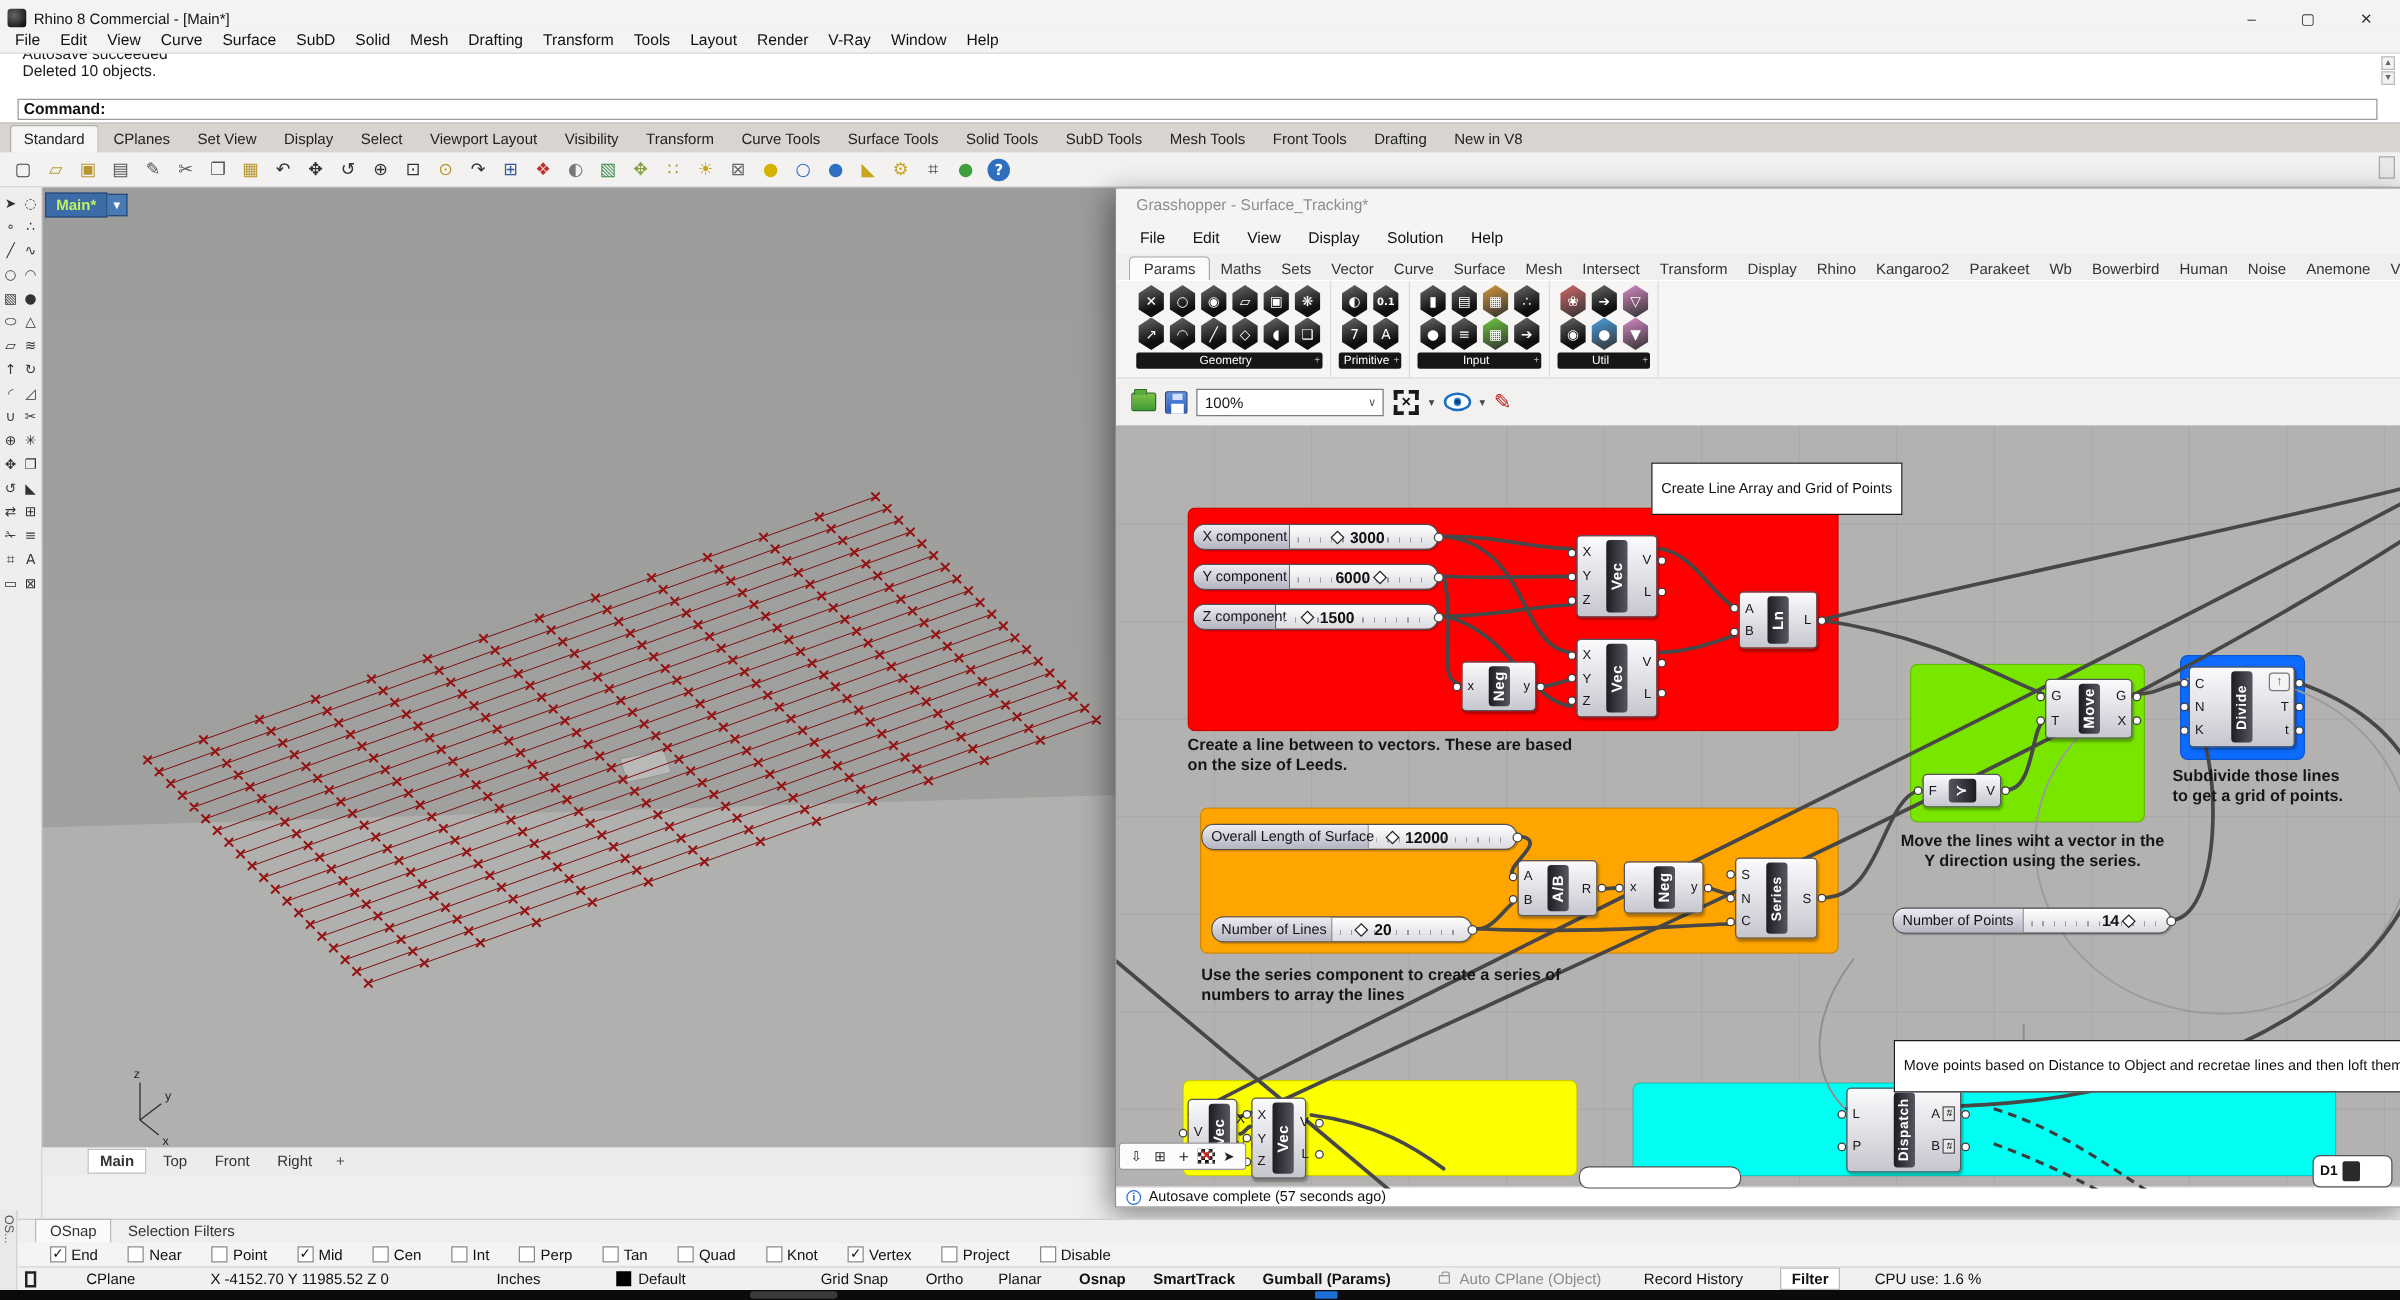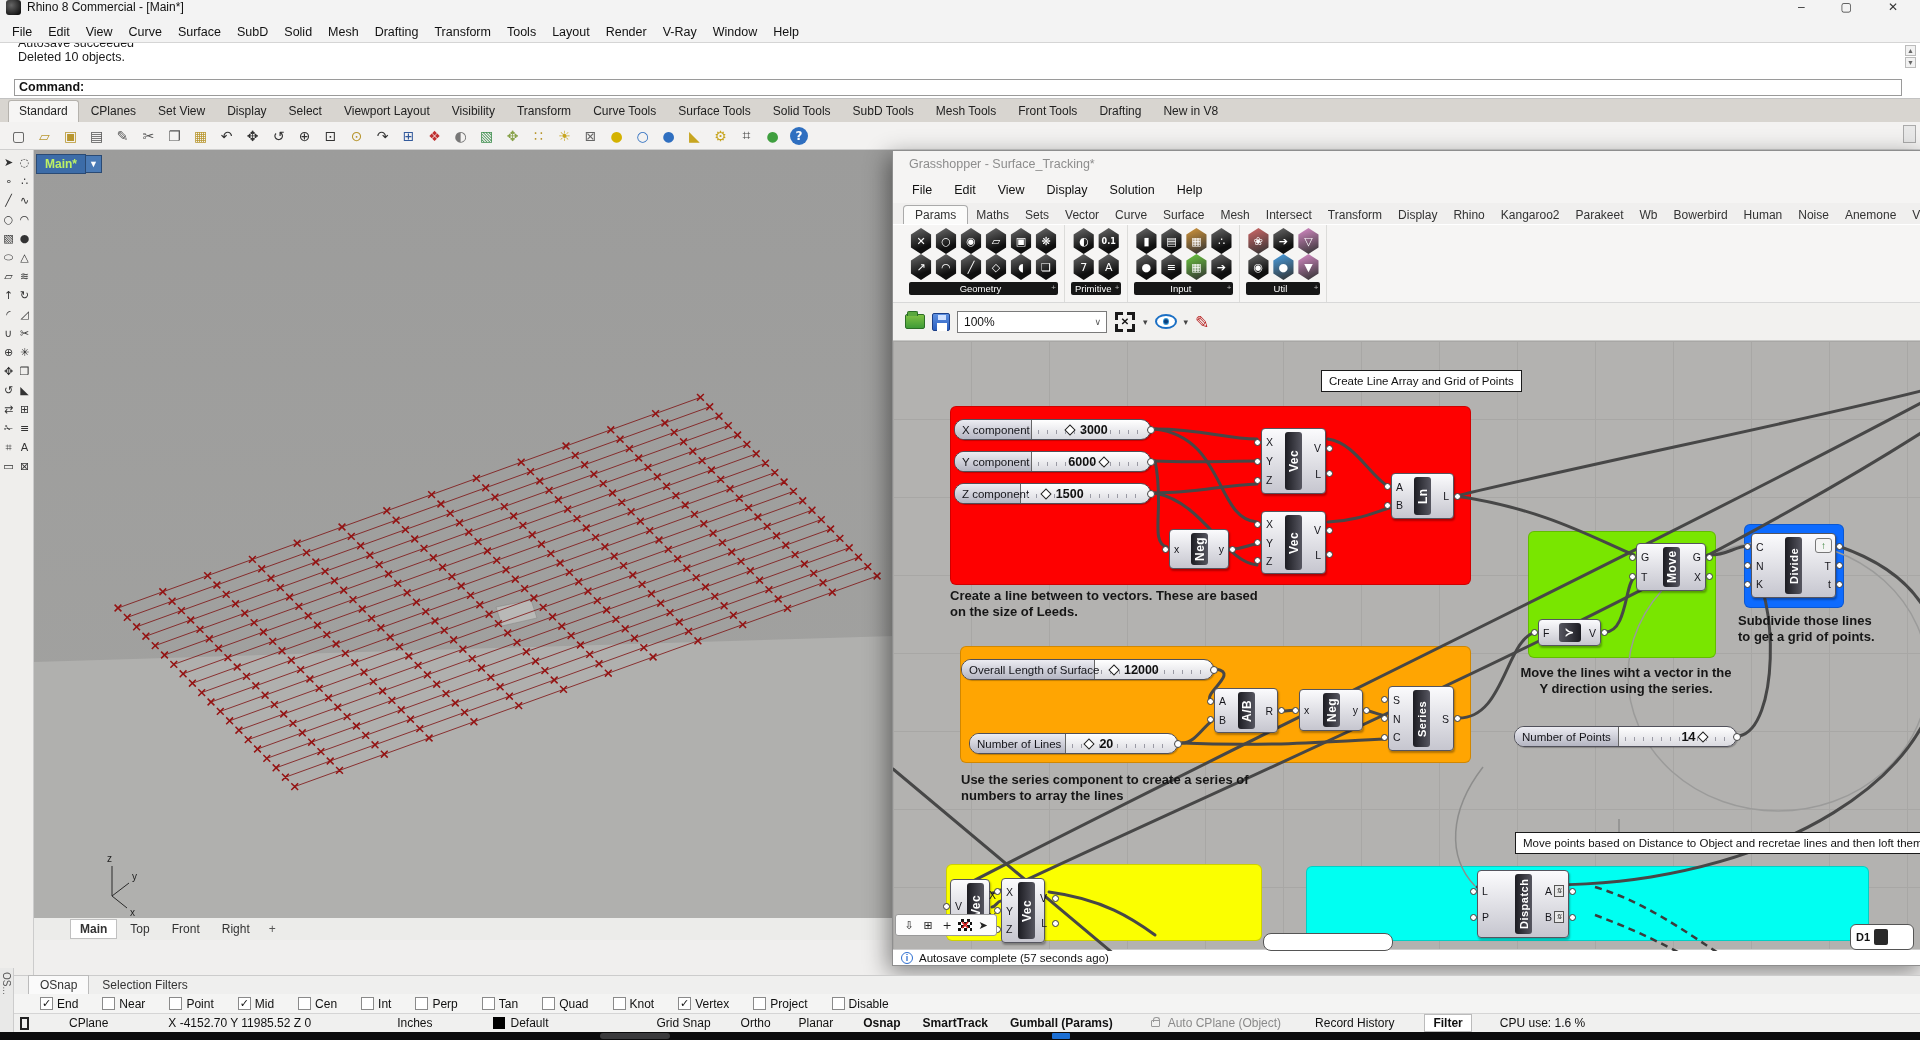--- a/index.html
+++ b/index.html
@@ -1,18 +1,18 @@
 <!DOCTYPE html>
 <html><head>
 <meta charset="utf-8">
 <style>
 *{box-sizing:border-box;margin:0;padding:0}
 body{width:1920px;height:1040px;position:relative;overflow:hidden;background:#e8e8e8;font-family:"Liberation Sans",sans-serif;color:#111}
 .bar{position:absolute;left:0;right:0}
-#titlebar{top:0;height:22px;background:#f3f3f3;display:flex;align-items:flex-start;padding:0 6px}
+#titlebar{top:0;height:22px;background:#f3f3f3;display:flex;align-items:flex-end;padding:0 6px}
 #rhicon{width:15px;height:15px;border-radius:3px;background:radial-gradient(circle at 35% 35%,#666,#000);margin-right:6px;flex:none}
 #wtitle{font-size:12px}
 #wctrls{margin-left:auto;display:flex;gap:36px;padding-right:16px;color:#333;font-size:12px}
 #menubar{top:22px;height:20px;background:#f3f3f3;display:flex;align-items:center;padding-left:4px}
 .mi{font-size:12.5px;padding:2px 8px}
 #cmdarea{top:42px;height:56px;background:#fff;border-top:1px solid #d5d5d5;overflow:hidden;padding-left:18px}
 .cline{font-size:12.5px;line-height:14px;color:#1a1a1a}
 .clip{margin-top:-7px}
 #cmdprompt{position:absolute;left:14px;right:18px;bottom:2px;height:17px;border:1px solid #9a9a9a;background:#fff;font-weight:bold;font-size:12.5px;padding-left:4px;line-height:15px}
 #cmdscroll{position:absolute;right:3px;top:2px;width:12px;display:flex;flex-direction:column;gap:1px}
@@ -71,21 +71,21 @@
 .eyeic{width:22px;height:15px;border:2px solid #1a6fc4;border-radius:50%;position:relative;background:#fff}
 .eyeic::after{content:"";position:absolute;inset:2px 6px;background:radial-gradient(circle,#0d3f7a 35%,#3498d8 60%);border-radius:50%}
 .caret{font-size:9px;color:#444}
 .penic{font-size:17px;color:#b92020;transform:rotate(0deg);font-family:"DejaVu Sans",sans-serif}
 #ghcanvas{position:absolute;top:190px;left:0;right:0;height:610px;background-color:#b3b2b0;background-image:linear-gradient(#a8a7a5 1px,transparent 1px),linear-gradient(90deg,#a8a7a5 1px,transparent 1px);background-size:78px 78px;overflow:hidden}
 #wiresvg{position:absolute;left:0;top:0;z-index:2}
 .wire-w{fill:none;stroke:#474747;stroke-width:3;stroke-linecap:round}
 .wire-l{fill:none;stroke:#8d8d8c;stroke-width:1.5}
 .wire-d{fill:none;stroke:#3c3c3c;stroke-width:2.5;stroke-dasharray:7 5}
 .ggroup{position:absolute;border-radius:6px;border:1px solid rgba(0,0,0,.18);z-index:1}
-.tip{position:absolute;background:#fff;border:1px solid #1a1a1a;font-size:11.5px;padding:4px 7px;white-space:nowrap;z-index:5}
+.tip{position:absolute;background:#fff;border:1px solid #1a1a1a;font-size:11.5px;padding:14px 7px;white-space:nowrap;z-index:5}
 .cap{position:absolute;font-size:13px;font-weight:600;color:#161616;white-space:pre-line;line-height:1.22;z-index:4}
 .slider{position:absolute;display:flex;height:21px;background:linear-gradient(#ffffff,#dadae0);border:1px solid #50505a;border-radius:10px;z-index:4;box-shadow:1px 1px 1px rgba(0,0,0,.25)}
 .slabel{display:flex;align-items:center;padding:0 7px;background:linear-gradient(#ececf2,#b4b5c2);border-right:1px solid #666;border-radius:10px 0 0 10px;font-size:11.5px;color:#15151a;white-space:nowrap}
 .strack{flex:1;position:relative;background:
 repeating-linear-gradient(90deg,#9a9aa4 0 1px,transparent 1px 9px) left 6px top 10px/calc(100% - 12px) 4px no-repeat}
 .knob{position:absolute;top:6px;width:8px;height:8px;background:#fff;border:1.5px solid #222;transform:rotate(45deg);z-index:2}
 .sval{position:absolute;top:3px;font-size:12.5px;font-weight:bold;color:#111;white-space:nowrap;z-index:2}
 .snub{position:absolute;right:-5px;top:6px;width:8px;height:8px;border-radius:50%;background:#fff;border:1px solid #444;z-index:3}
 .ghc{position:absolute;display:flex;background:linear-gradient(#fbfbfd,#c6c6cf);border:1px solid #55555f;border-radius:4px;z-index:4;box-shadow:1px 2px 2px rgba(0,0,0,.3)}
 .gports{display:flex;flex-direction:column;justify-content:space-evenly;padding:0 2px;flex:1}

